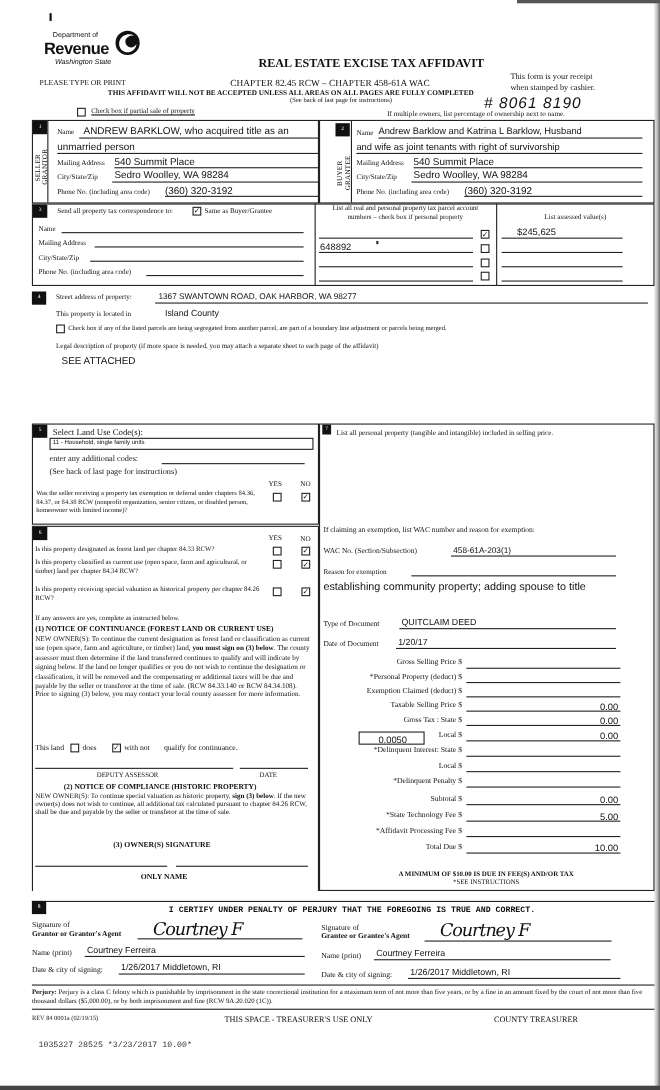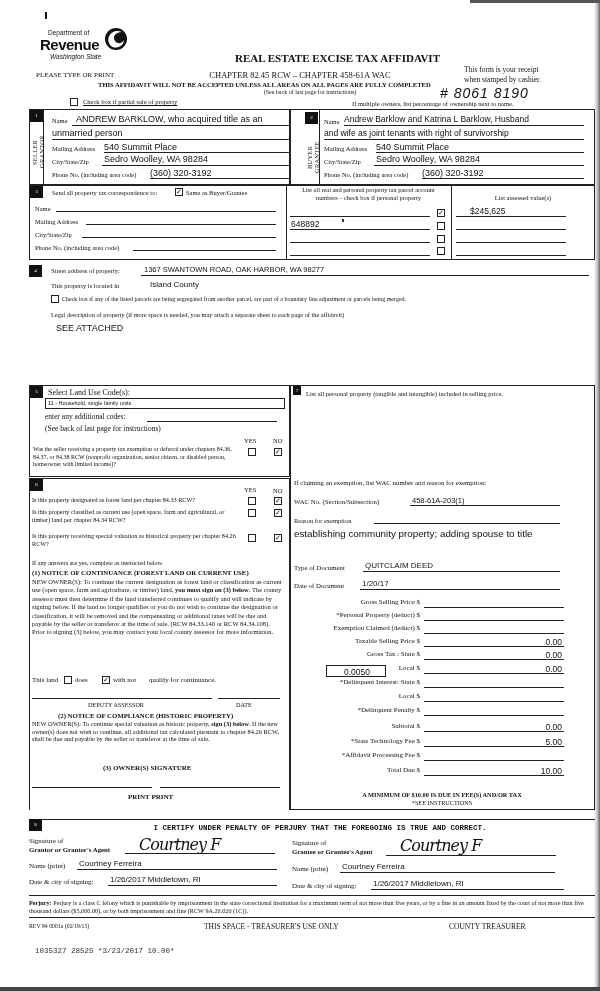--- a/index.html
+++ b/index.html
@@ -213,21 +213,21 @@
 <div class="label" style="left:236px;top:701px;font-size:6.2px;">DATE</div>
 
 <div class="label bold" style="left:58px;top:712px;font-size:6.8px;">(2) NOTICE OF COMPLIANCE (HISTORIC PROPERTY)</div>
 <div class="para" style="left:32px;top:720px;width:252px;font-size:6.4px;line-height:7.6px;">
   <span>NEW OWNER(S): To continue special valuation as historic property,</span>
   <span class="bold">sign (3) below</span><span>. If the new owner(s) does not wish to continue, all additional tax calculated pursuant to chapter 84.26 RCW, shall be due and payable by the seller or transferor at the time of sale.</span>
 </div>
 <div class="label bold" style="left:103px;top:764px;font-size:7px;">(3) OWNER(S) SIGNATURE</div>
 <div class="line" style="left:32px;top:780px;width:120px;height:8px;"></div>
 <div class="line" style="left:160px;top:780px;width:120px;height:8px;"></div>
-<div class="label bold" style="left:128px;top:793px;font-size:7px;">PRINT PRINT</div>
+<div class="label bold" style="left:128px;top:793px;font-size:7px;">ONLY NAME</div>
 
 <div class="box thick" style="left:290px;top:385px;width:305px;height:425px;border-left:1.5px solid #222;"></div>
 <div class="badge" style="left:293px;top:386px;width:8px;height:9px;line-height:9px;">7</div>
 <div class="para" style="left:306px;top:389px;width:270px;font-size:6.5px;line-height:9px;">List all personal property (tangible and intangible) included in selling price.</div>
 
 <div class="label" style="left:294px;top:479px;font-size:6.8px;">If claiming an exemption, list WAC number and reason for exemption:</div>
 <div class="label" style="left:294px;top:498px;font-size:6.8px;">WAC No. (Section/Subsection)</div>
 <div class="line" style="left:410px;top:495px;width:150px;height:11px;">
   <span class="val" style="left:2px;top:1px;font-size:7.5px;">458-61A-203(1)</span>
 </div>

